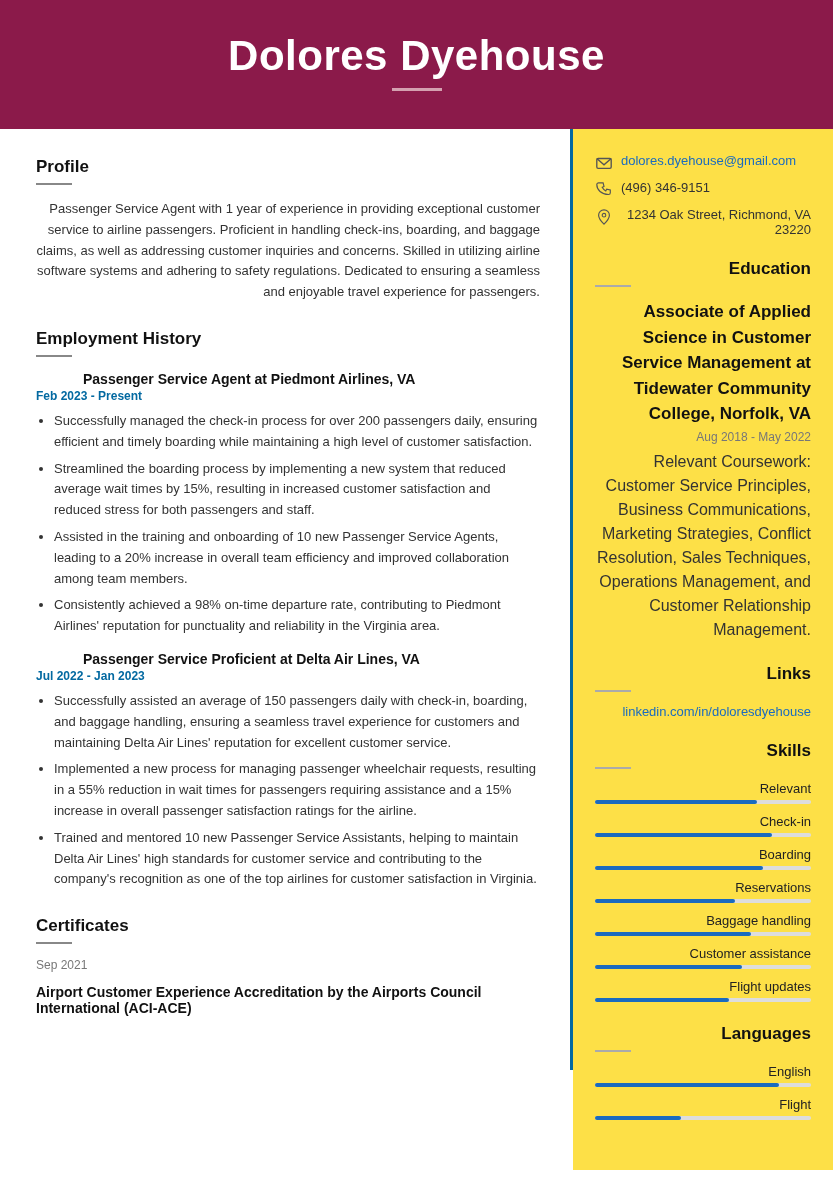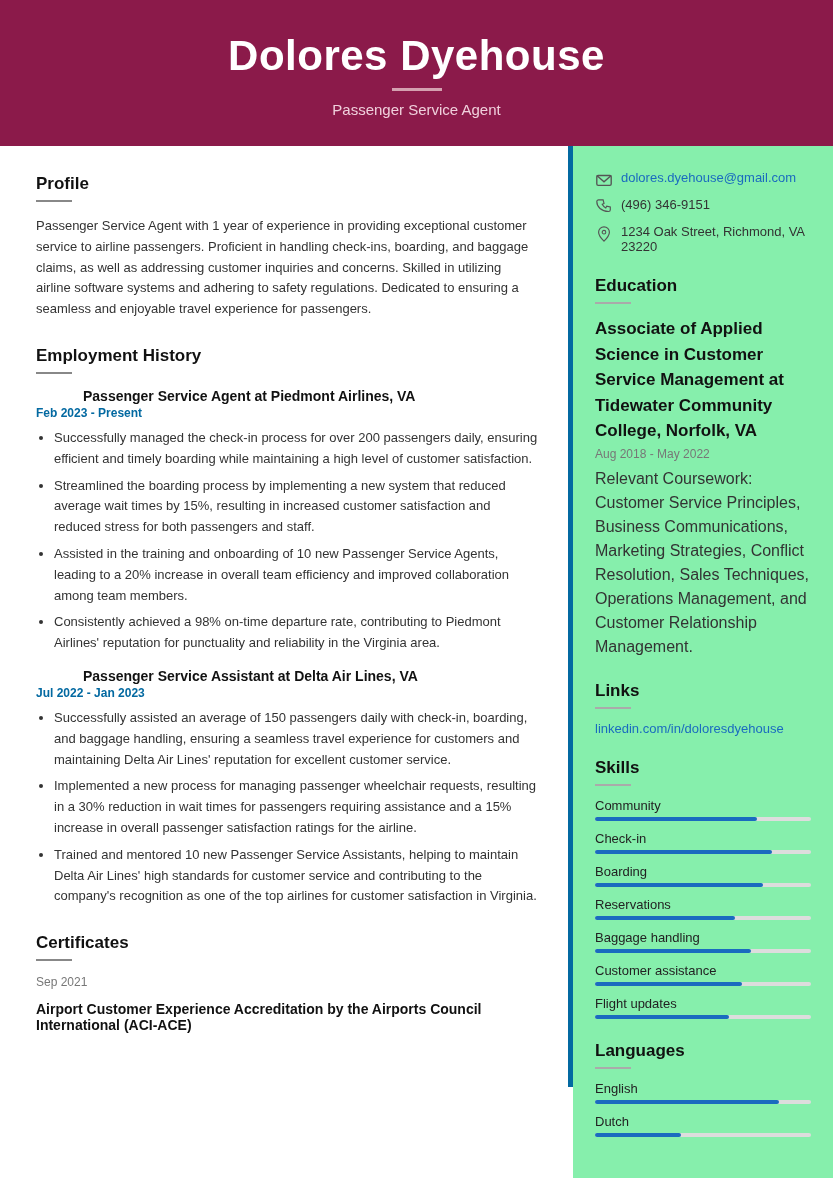--- a/index.html
+++ b/index.html
@@ -40,46 +40,48 @@
       color: #f0d0dc;
     }
     .body {
       display: flex;
       flex-direction: row;
       align-items: flex-start;
     }
     .left-col {
       flex: 1;
       padding: 28px 30px 28px 36px;
-      border-right: 5px solid #0369a1;
+      border-right: 3px solid #0369a1;
     }
     .right-col {
       width: 260px;
       padding: 24px 22px 28px 22px;
-      background: #86efac;
+      background: #fde047;
+      text-align: right;
     }
     .section-title {
       font-size: 17px;
       font-weight: bold;
       color: #111;
       margin-bottom: 6px;
     }
     .section-divider {
       width: 36px;
       height: 2px;
       background: #888;
       margin-bottom: 14px;
     }
     .section {
       margin-bottom: 26px;
     }
     .profile-text {
       font-size: 13px;
       line-height: 1.6;
       color: #333;
+      text-align: right;
     }
     .job-title {
       font-size: 14px;
       font-weight: bold;
       color: #111;
       margin-bottom: 2px;
       padding-left: 47px;
     }
     .job-date {
       font-size: 12px;
@@ -199,21 +201,20 @@
     }
   </style>
 </head>
 <body>
 
 <div class="resume">
 
   <div class="header">
     <h1>Dolores Dyehouse</h1>
     <div class="header-divider"></div>
-    <div class="subtitle">Passenger Service Agent</div>
   </div>
 
   <div class="body">
 
     <div class="left-col">
 
       <div class="section">
         <div class="section-title">Profile</div>
         <div class="section-divider"></div>
         <p class="profile-text">Passenger Service Agent with 1 year of experience in providing exceptional customer service to airline passengers. Proficient in handling check-ins, boarding, and baggage claims, as well as addressing customer inquiries and concerns. Skilled in utilizing airline software systems and adhering to safety regulations. Dedicated to ensuring a seamless and enjoyable travel experience for passengers.</p>
@@ -228,25 +229,25 @@
           <div class="job-date">Feb 2023 - Present</div>
           <ul class="job-bullets">
             <li>Successfully managed the check-in process for over 200 passengers daily, ensuring efficient and timely boarding while maintaining a high level of customer satisfaction.</li>
             <li>Streamlined the boarding process by implementing a new system that reduced average wait times by 15%, resulting in increased customer satisfaction and reduced stress for both passengers and staff.</li>
             <li>Assisted in the training and onboarding of 10 new Passenger Service Agents, leading to a 20% increase in overall team efficiency and improved collaboration among team members.</li>
             <li>Consistently achieved a 98% on-time departure rate, contributing to Piedmont Airlines' reputation for punctuality and reliability in the Virginia area.</li>
           </ul>
         </div>
 
         <div>
-          <div class="job-title">Passenger Service Assistant at Delta Air Lines, VA</div>
+          <div class="job-title">Passenger Service Proficient at Delta Air Lines, VA</div>
           <div class="job-date">Jul 2022 - Jan 2023</div>
           <ul class="job-bullets">
             <li>Successfully assisted an average of 150 passengers daily with check-in, boarding, and baggage handling, ensuring a seamless travel experience for customers and maintaining Delta Air Lines' reputation for excellent customer service.</li>
-            <li>Implemented a new process for managing passenger wheelchair requests, resulting in a 30% reduction in wait times for passengers requiring assistance and a 15% increase in overall passenger satisfaction ratings for the airline.</li>
+            <li>Implemented a new process for managing passenger wheelchair requests, resulting in a 55% reduction in wait times for passengers requiring assistance and a 15% increase in overall passenger satisfaction ratings for the airline.</li>
             <li>Trained and mentored 10 new Passenger Service Assistants, helping to maintain Delta Air Lines' high standards for customer service and contributing to the company's recognition as one of the top airlines for customer satisfaction in Virginia.</li>
           </ul>
         </div>
       </div>
 
       <div class="section">
         <div class="section-title">Certificates</div>
         <div class="section-divider"></div>
         <div>
           <div class="cert-date">Sep 2021</div>
@@ -295,21 +296,21 @@
         <div class="right-section-title">Links</div>
         <div class="right-section-divider"></div>
         <a class="link-item">linkedin.com/in/doloresdyehouse</a>
       </div>
 
       <div class="right-section">
         <div class="right-section-title">Skills</div>
         <div class="right-section-divider"></div>
         <div id="skills-container">
             <div class="skill-item">
-      <div class="skill-name">Community</div>
+      <div class="skill-name">Relevant</div>
       <div class="skill-bar-bg">
         <div class="skill-bar-fill" style="width:75%"></div>
       </div>
     </div>
             <div class="skill-item">
       <div class="skill-name">Check-in</div>
       <div class="skill-bar-bg">
         <div class="skill-bar-fill" style="width:82%"></div>
       </div>
     </div>
@@ -350,21 +351,21 @@
         <div class="right-section-title">Languages</div>
         <div class="right-section-divider"></div>
         <div id="languages-container">
             <div class="lang-item">
       <div class="lang-name">English</div>
       <div class="skill-bar-bg">
         <div class="skill-bar-fill" style="width:85%"></div>
       </div>
     </div>
             <div class="lang-item">
-      <div class="lang-name">Dutch</div>
+      <div class="lang-name">Flight</div>
       <div class="skill-bar-bg">
         <div class="skill-bar-fill" style="width:40%"></div>
       </div>
     </div>
           </div>
       </div>
 
     </div>
   </div>
 </div>

